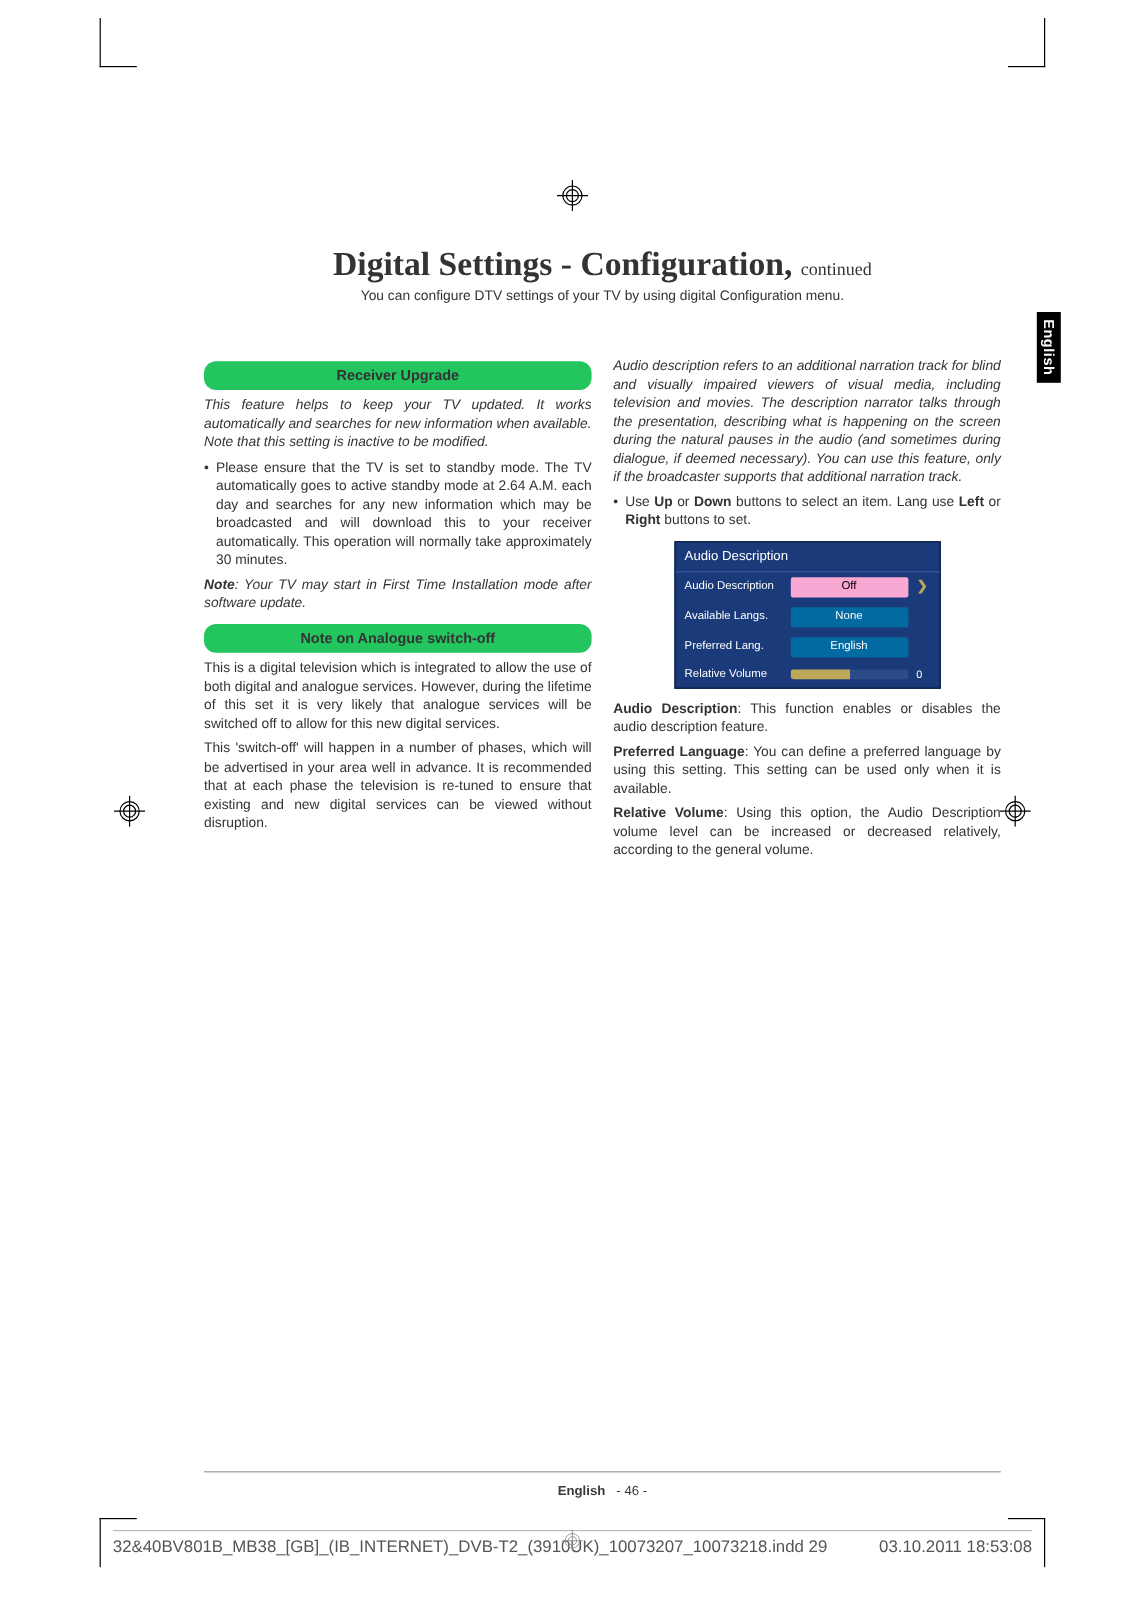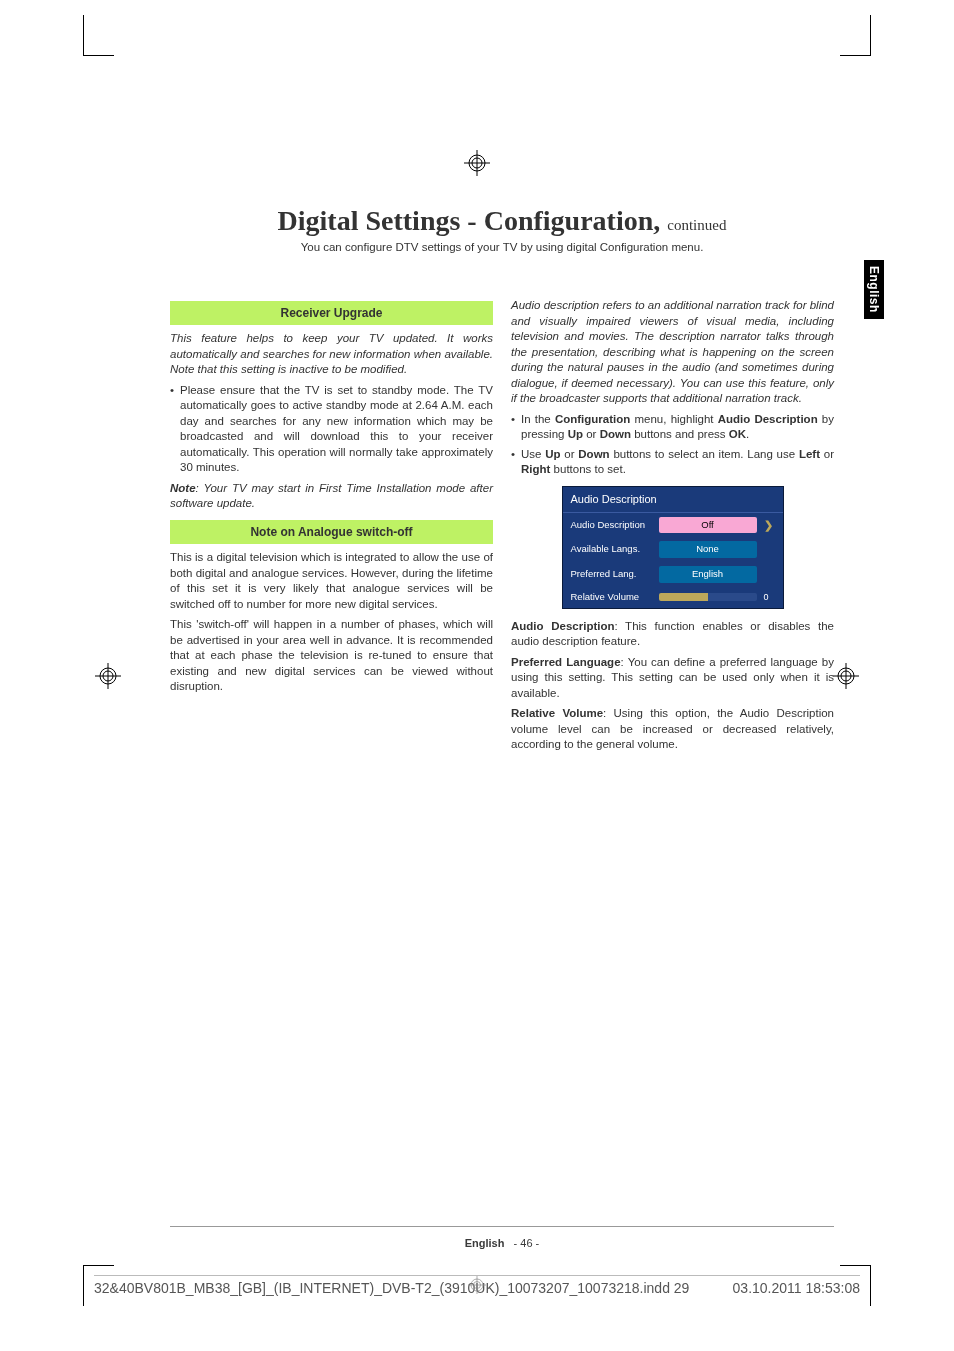--- a/index.html
+++ b/index.html
@@ -75,26 +75,27 @@
     display: flex;
     gap: 18px;
   }
   .col {
     flex: 1;
     font-size: 11.5px;
     line-height: 1.35;
     color: #333;
   }
   .sec-head {
-    background: #bef264;
+    background: #22c55e;
     text-align: center;
     font-weight: bold;
     font-size: 12px;
     padding: 4px 0;
     margin: 8px 0 6px;
+    border-radius: 10px;
   }
   .ital { font-style: italic; text-align: justify;}
   .jus { text-align: justify; }
   .bullet {
     padding-left: 10px;
     position: relative;
     text-align: justify;
     margin: 4px 0;
   }
   .bullet::before {
@@ -238,29 +239,26 @@
   <div class="columns">
 
     <div class="col">
       <div class="sec-head">Receiver Upgrade</div>
       <p class="ital">This feature helps to keep your TV updated. It works automatically and searches for new information when available. Note that this setting is inactive to be modified.</p>
       <div class="bullet">Please ensure that the TV is set to standby mode. The TV automatically goes to active standby mode at 2.64 A.M. each day and searches for any new information which may be broadcasted and will download this to your receiver automatically. This operation will normally take approximately 30 minutes.</div>
       <p class="ital">
         <span class="bold">Note</span><span>: Your TV may start in First Time Installation mode after software update.</span>
       </p>
       <div class="sec-head">Note on Analogue switch-off</div>
-      <p class="jus">This is a digital television which is integrated to allow the use of both digital and analogue services. However, during the lifetime of this set it is very likely that analogue services will be switched off to number for more new digital services.</p>
+      <p class="jus">This is a digital television which is integrated to allow the use of both digital and analogue services. However, during the lifetime of this set it is very likely that analogue services will be switched off to allow for this new digital services.</p>
       <p class="jus">This 'switch-off' will happen in a number of phases, which will be advertised in your area well in advance. It is recommended that at each phase the television is re-tuned to ensure that existing and new digital services can be viewed without disruption.</p>
     </div>
 
     <div class="col">
       <p class="ital">Audio description refers to an additional narration track for blind and visually impaired viewers of visual media, including television and movies. The description narrator talks through the presentation, describing what is happening on the screen during the natural pauses in the audio (and sometimes during dialogue, if deemed necessary). You can use this feature, only if the broadcaster supports that additional narration track.</p>
-      <div class="bullet">
-        <span>In the </span><span class="bold">Configuration</span><span> menu, highlight </span><span class="bold">Audio Description</span><span> by pressing </span><span class="bold">Up</span><span> or </span><span class="bold">Down</span><span> buttons and press </span><span class="bold">OK</span><span>.</span>
-      </div>
       <div class="bullet">
         <span>Use </span><span class="bold">Up</span><span> or </span><span class="bold">Down</span><span> buttons to select an item. Lang use </span><span class="bold">Left</span><span> or </span><span class="bold">Right</span><span> buttons to set.</span>
       </div>
 
       <div class="menu-box">
         <div class="menu-title">Audio Description</div>
         <div class="menu-row">
           <div class="menu-label">Audio Description</div>
           <div class="menu-val-box sel">Off</div>
           <div class="menu-arrow">❯</div>

